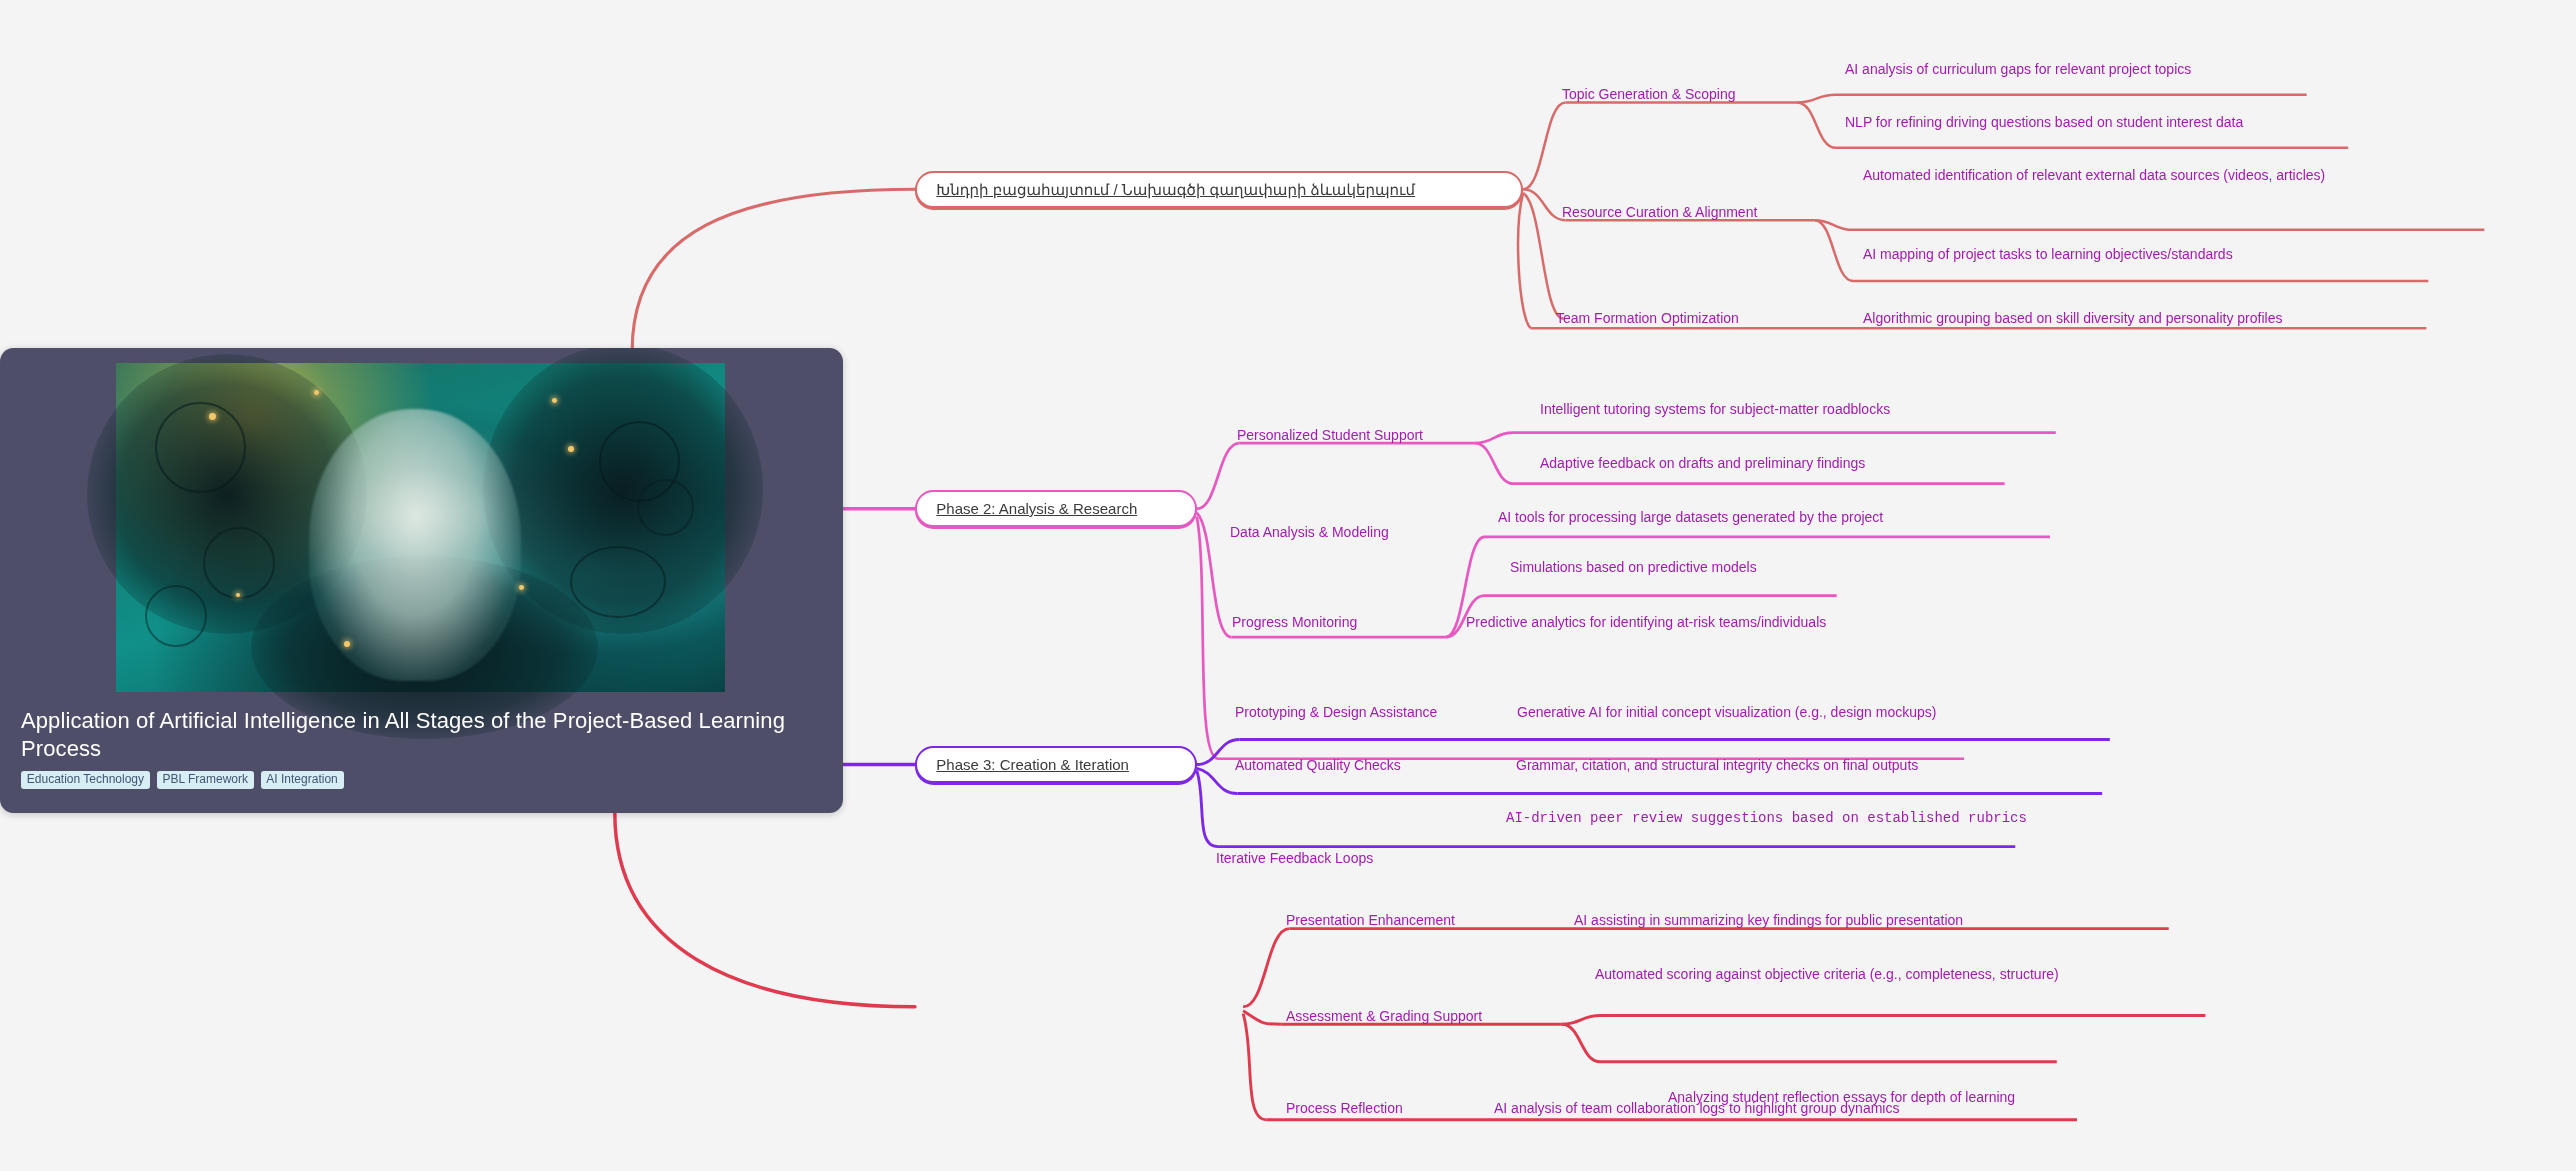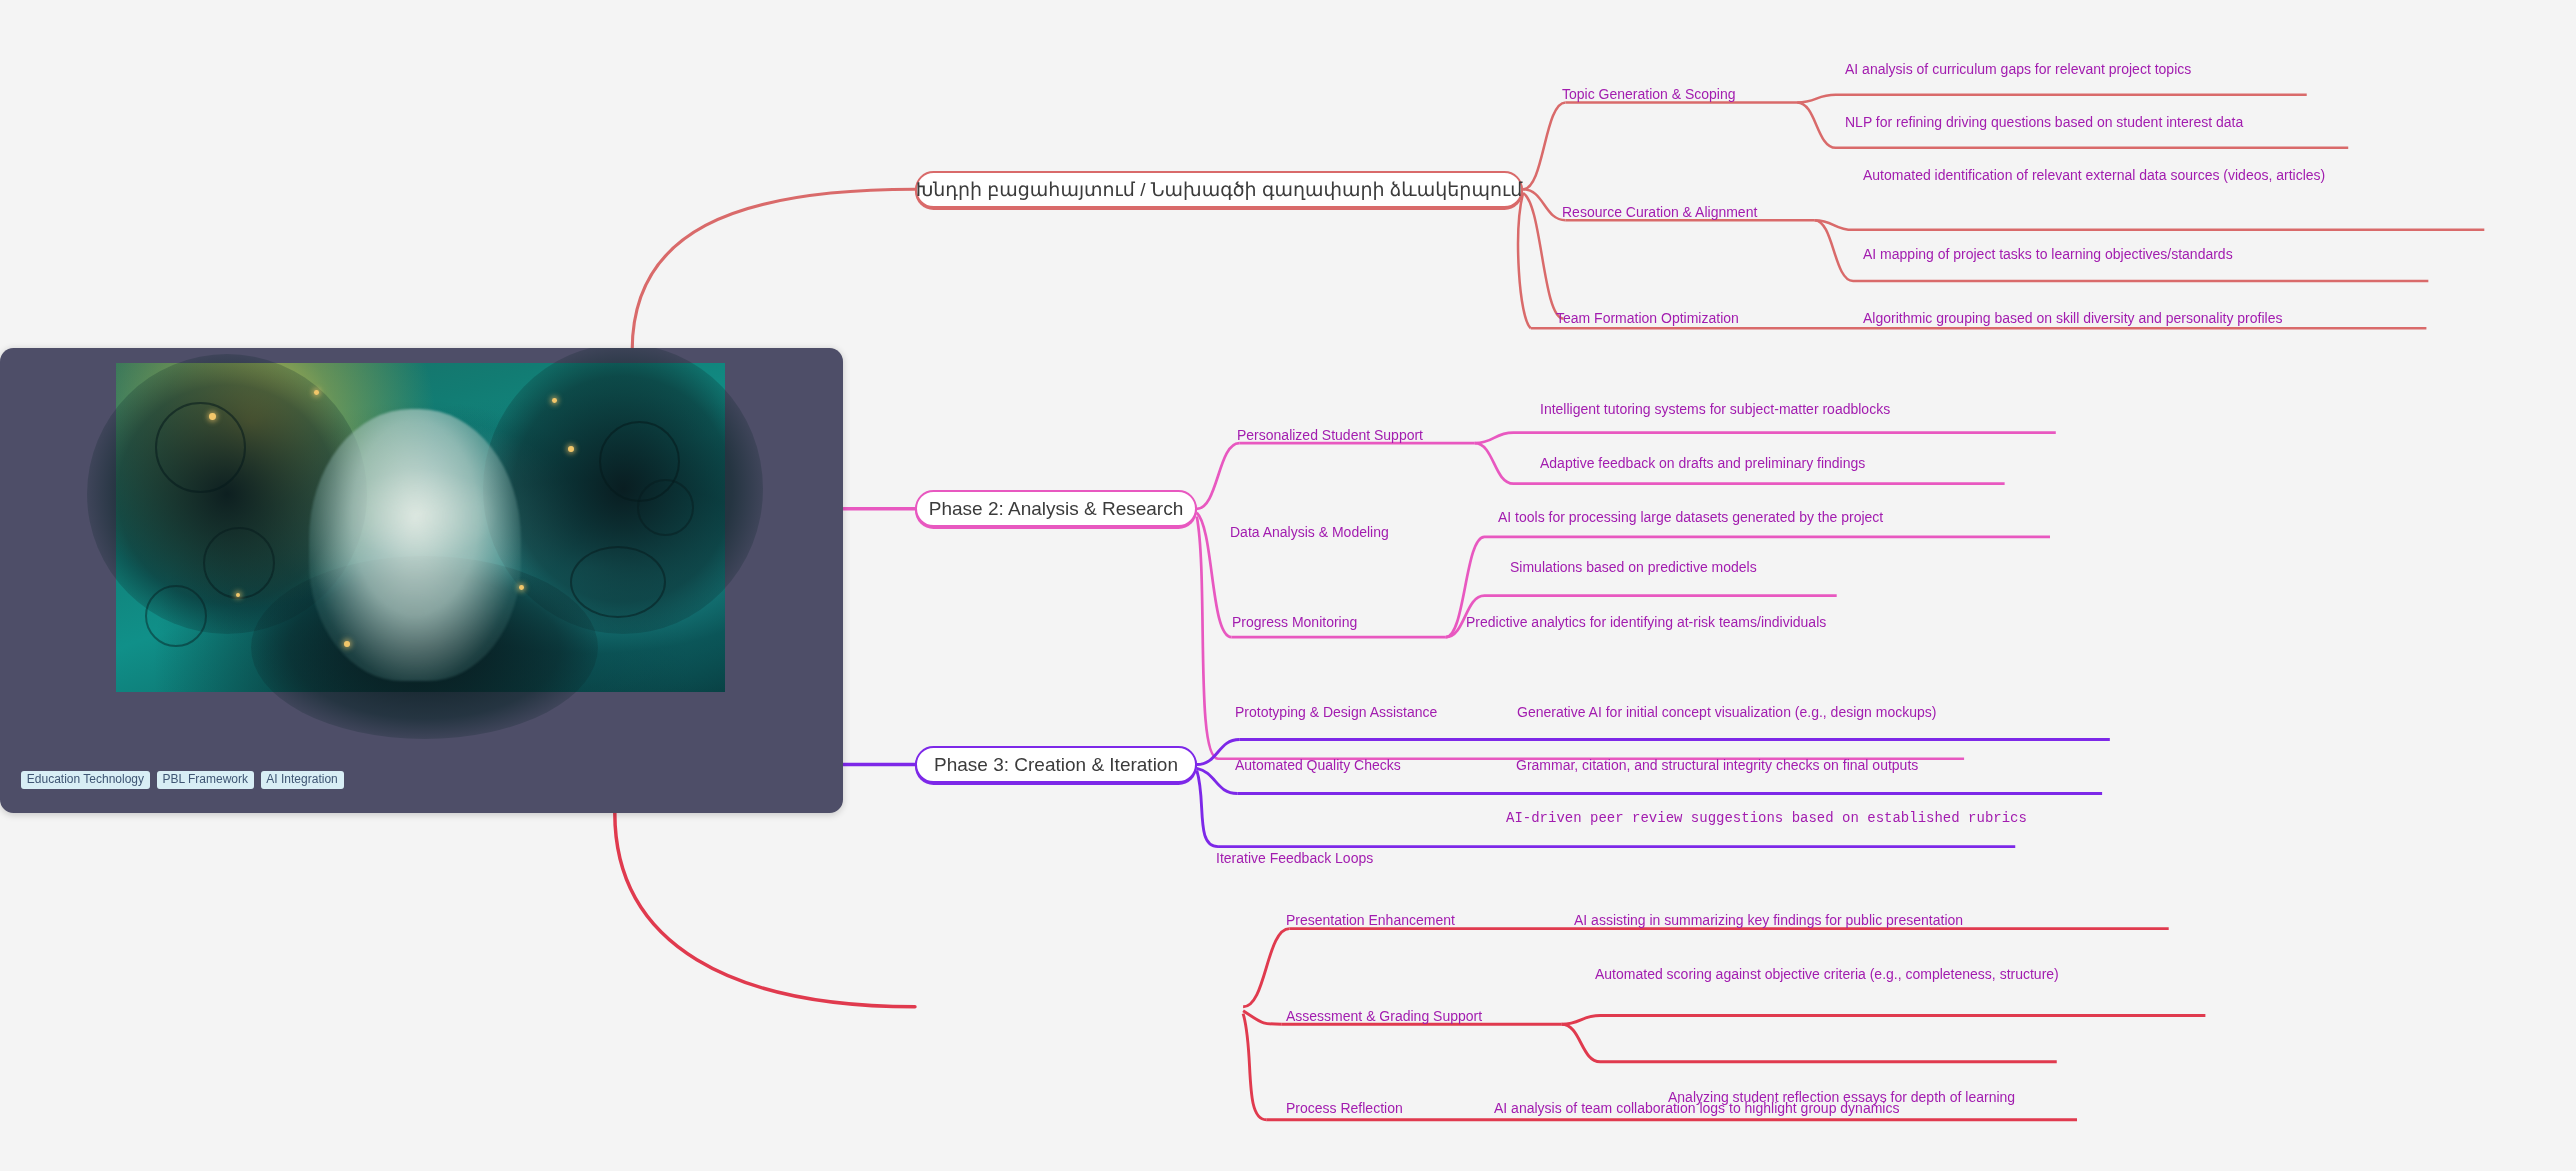--- a/index.html
+++ b/index.html
@@ -47,22 +47,22 @@
   #central-tags{position:absolute;left:21px;top:423px;display:flex;gap:6.8px;}
   .tag{
     background:#d8eef5;color:#3f5674;font-size:12px;
     padding:1.9px 5.8px 2.9px 5.8px;border-radius:2.9px;white-space:nowrap;line-height:13.5px;
   }
 
   
   .pill{
     position:absolute;background:#ffffff;border:2.4px solid #cc5b5b;
     border-radius:25px;height:37px;display:flex;align-items:center;
-    justify-content:center;padding:0 19.3px;box-sizing:border-box;
-    font-size:19px;color:#3b3b3b;white-space:nowrap;
+    justify-content:flex-start;padding:0 19.3px;box-sizing:border-box;
+    font-size:15px;color:#3b3b3b;white-space:nowrap;text-decoration:underline;
   }
   .pill.c-red1{border-color:#d96a6a;box-shadow:0 1.9px 0 0 #d96a6a;}
   .pill.c-pink{border-color:#e858c0;box-shadow:0 1.9px 0 0 #e858c0;}
   .pill.c-violet{border-color:#7d28e8;box-shadow:0 1.9px 0 0 #7d28e8;}
   .pill.c-red2{border-color:#e03a4e;box-shadow:0 1.9px 0 0 #e03a4e;}
 
   
   .lbl{
     position:absolute;font-size:14px;color:#a21caf;white-space:nowrap;line-height:18.3px;
   }
@@ -152,20 +152,21 @@
       <div class="img-strand" style="left:29px;top:222px;width:58px;height:58px;border-color:rgba(6,26,28,.45);"></div>
       <div class="img-strand" style="left:521px;top:116px;width:53px;height:53px;border-color:rgba(6,26,28,.45);"></div>
       <div class="img-dot" style="left:93px;top:50px;width:6.8px;height:6.8px;"></div>
       <div class="img-dot" style="left:198px;top:27px;width:4.8px;height:4.8px;"></div>
       <div class="img-dot" style="left:436px;top:35px;width:4.8px;height:4.8px;"></div>
       <div class="img-dot" style="left:452px;top:83px;width:5.8px;height:5.8px;"></div>
       <div class="img-dot" style="left:403px;top:222px;width:4.8px;height:4.8px;"></div>
       <div class="img-dot" style="left:228px;top:278px;width:5.8px;height:5.8px;"></div>
       <div class="img-dot" style="left:120px;top:230px;width:3.9px;height:3.9px;"></div>
     </div>
+    <div id="central-title">Application of Artificial Intelligence in All Stages of the Project-Based Learning Process</div>
     <div id="central-tags">
       <span class="tag">Education Technology</span>
       <span class="tag">PBL Framework</span>
       <span class="tag">AI Integration</span>
     </div>
   </div>
 
   <div class="pill c-red1" style="left:915px;top:171px;width:608px;">
     <span>Խնդրի բացահայտում / Նախագծի գաղափարի ձևակերպում</span>
   </div>

